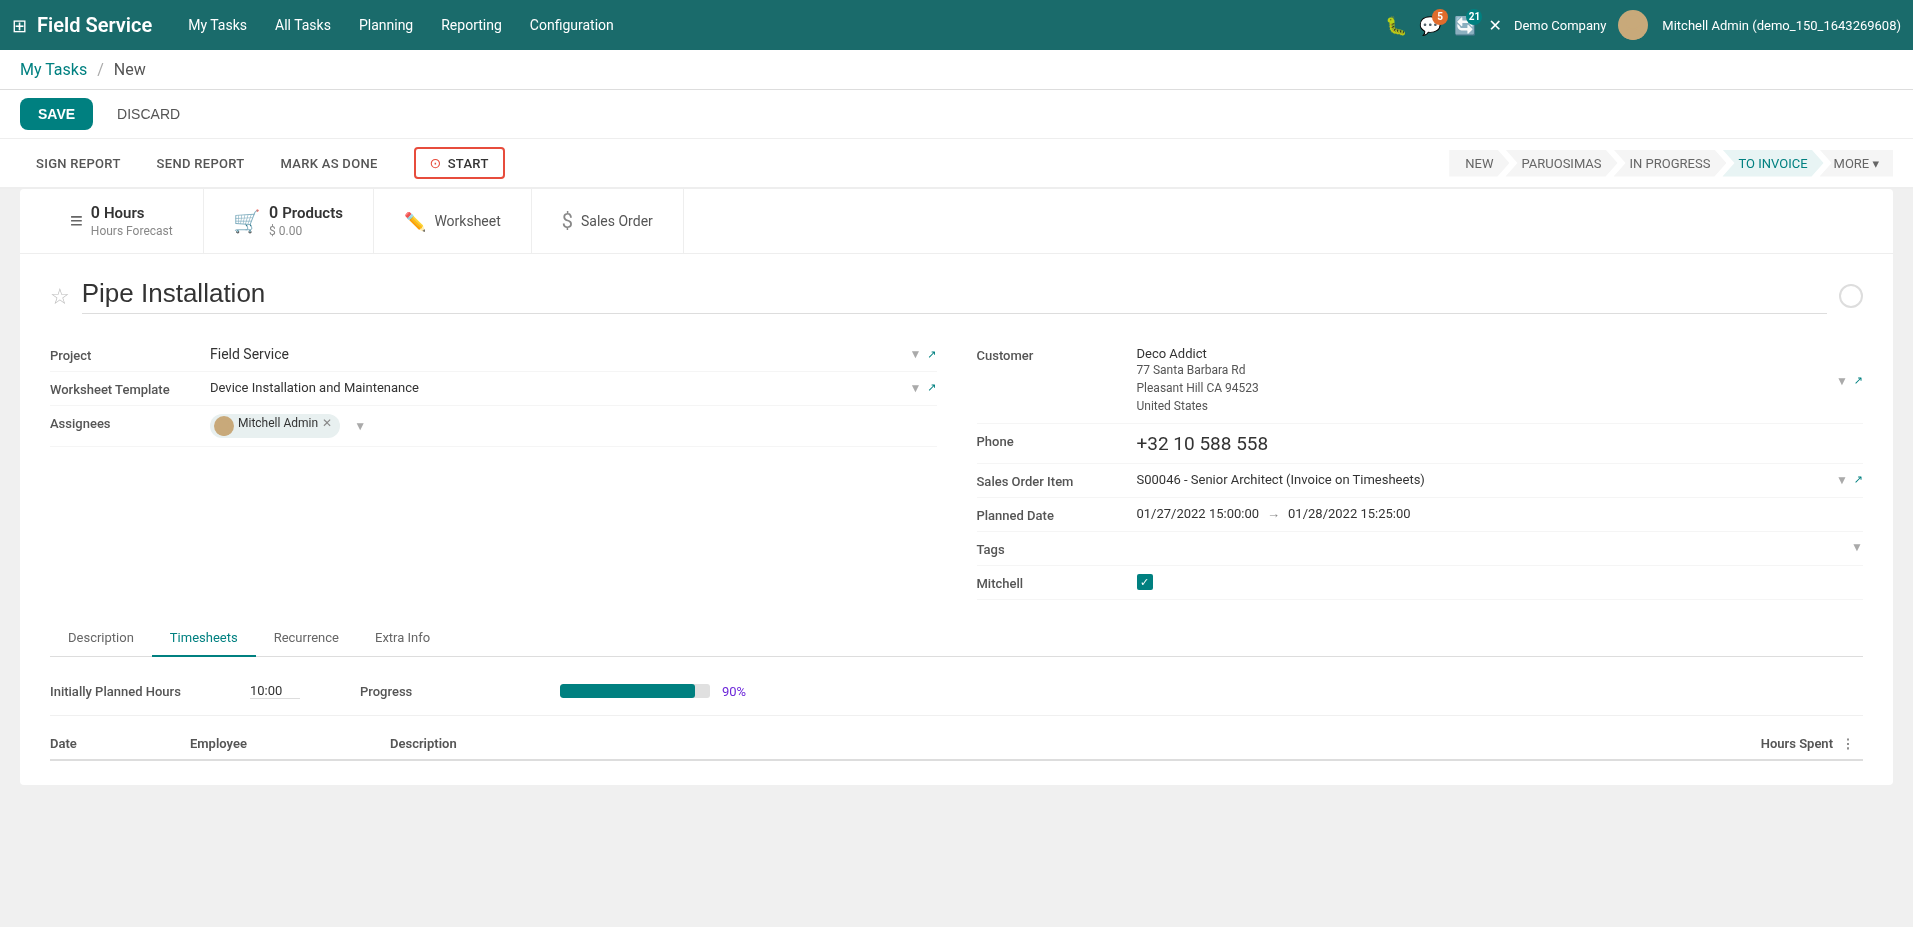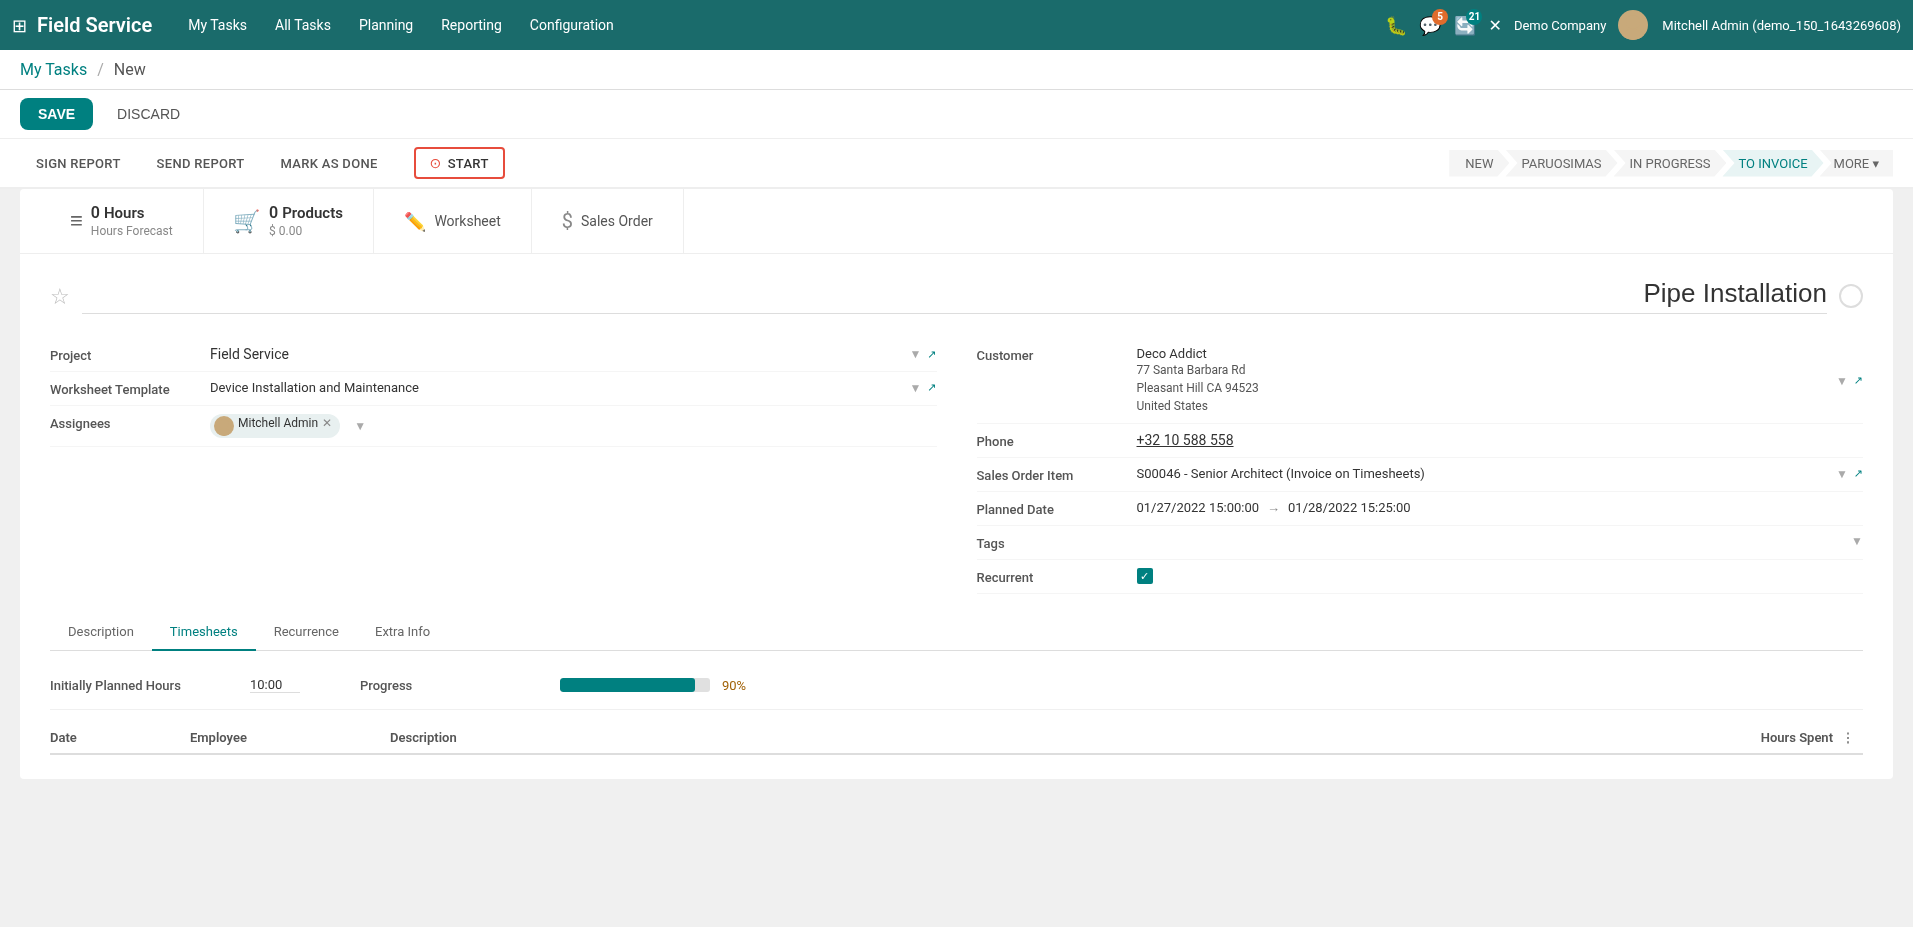--- a/index.html
+++ b/index.html
@@ -226,21 +226,20 @@
     .star-icon { font-size: 22px; color: #bbb; cursor: pointer; }
     .form-title-input {
       font-size: 26px;
       font-weight: 500;
       color: #333;
       border: none;
       border-bottom: 1px solid #ddd;
       outline: none;
       flex: 1;
       padding-bottom: 4px;
-      text-align: right;
     }
     .form-circle {
       width: 24px; height: 24px;
       border-radius: 50%;
       border: 2px solid #ddd;
       margin-left: auto;
     }
 
     
     .form-fields {
@@ -264,21 +263,21 @@
     }
     .field-value-with-icon {
       display: flex;
       align-items: center;
       gap: 6px;
       flex: 1;
     }
     .dropdown-arrow { color: #aaa; font-size: 12px; cursor: pointer; }
     .external-link { color: #008080; font-size: 11px; cursor: pointer; }
     .address-text { color: #555; font-size: 12px; line-height: 1.5; }
-    .phone-value { font-size: 14px; text-decoration: underline; }
+    .phone-value { font-size: 19px; }
 
     
     .assignee-tag {
       display: inline-flex;
       align-items: flex-start;
       gap: 4px;
       background: #e8f0f0;
       border-radius: 12px;
       padding: 2px 8px 2px 4px;
       font-size: 12px;
@@ -335,21 +334,21 @@
       width: 150px; height: 14px;
       background: #e0e0e0;
       border-radius: 3px;
       overflow: hidden;
     }
     .progress-bar-fill {
       height: 100%;
       background: #008080;
       border-radius: 3px;
     }
-    .progress-pct { font-size: 13px; color: #a16207; }
+    .progress-pct { font-size: 13px; color: #6d28d9; }
 
     
     .ts-table-header {
       display: flex;
       align-items: center;
       padding: 8px 0;
       border-bottom: 2px solid #ddd;
       font-weight: 600;
       font-size: 13px;
       color: #555;
@@ -554,21 +553,21 @@
 
           <div class="field-row">
             <span class="field-label">Tags</span>
             <div class="field-value-with-icon">
               <span style="flex:1;"></span>
               <span class="dropdown-arrow">▼</span>
             </div>
           </div>
 
           <div class="field-row">
-            <span class="field-label">Recurrent</span>
+            <span class="field-label">Mitchell</span>
             <div class="checkbox-teal">✓</div>
           </div>
         </div>
       </div>
 
       <div class="tabs-row">
         <span class="tab">Description</span>
         <span class="tab active">Timesheets</span>
         <span class="tab">Recurrence</span>
         <span class="tab">Extra Info</span>

